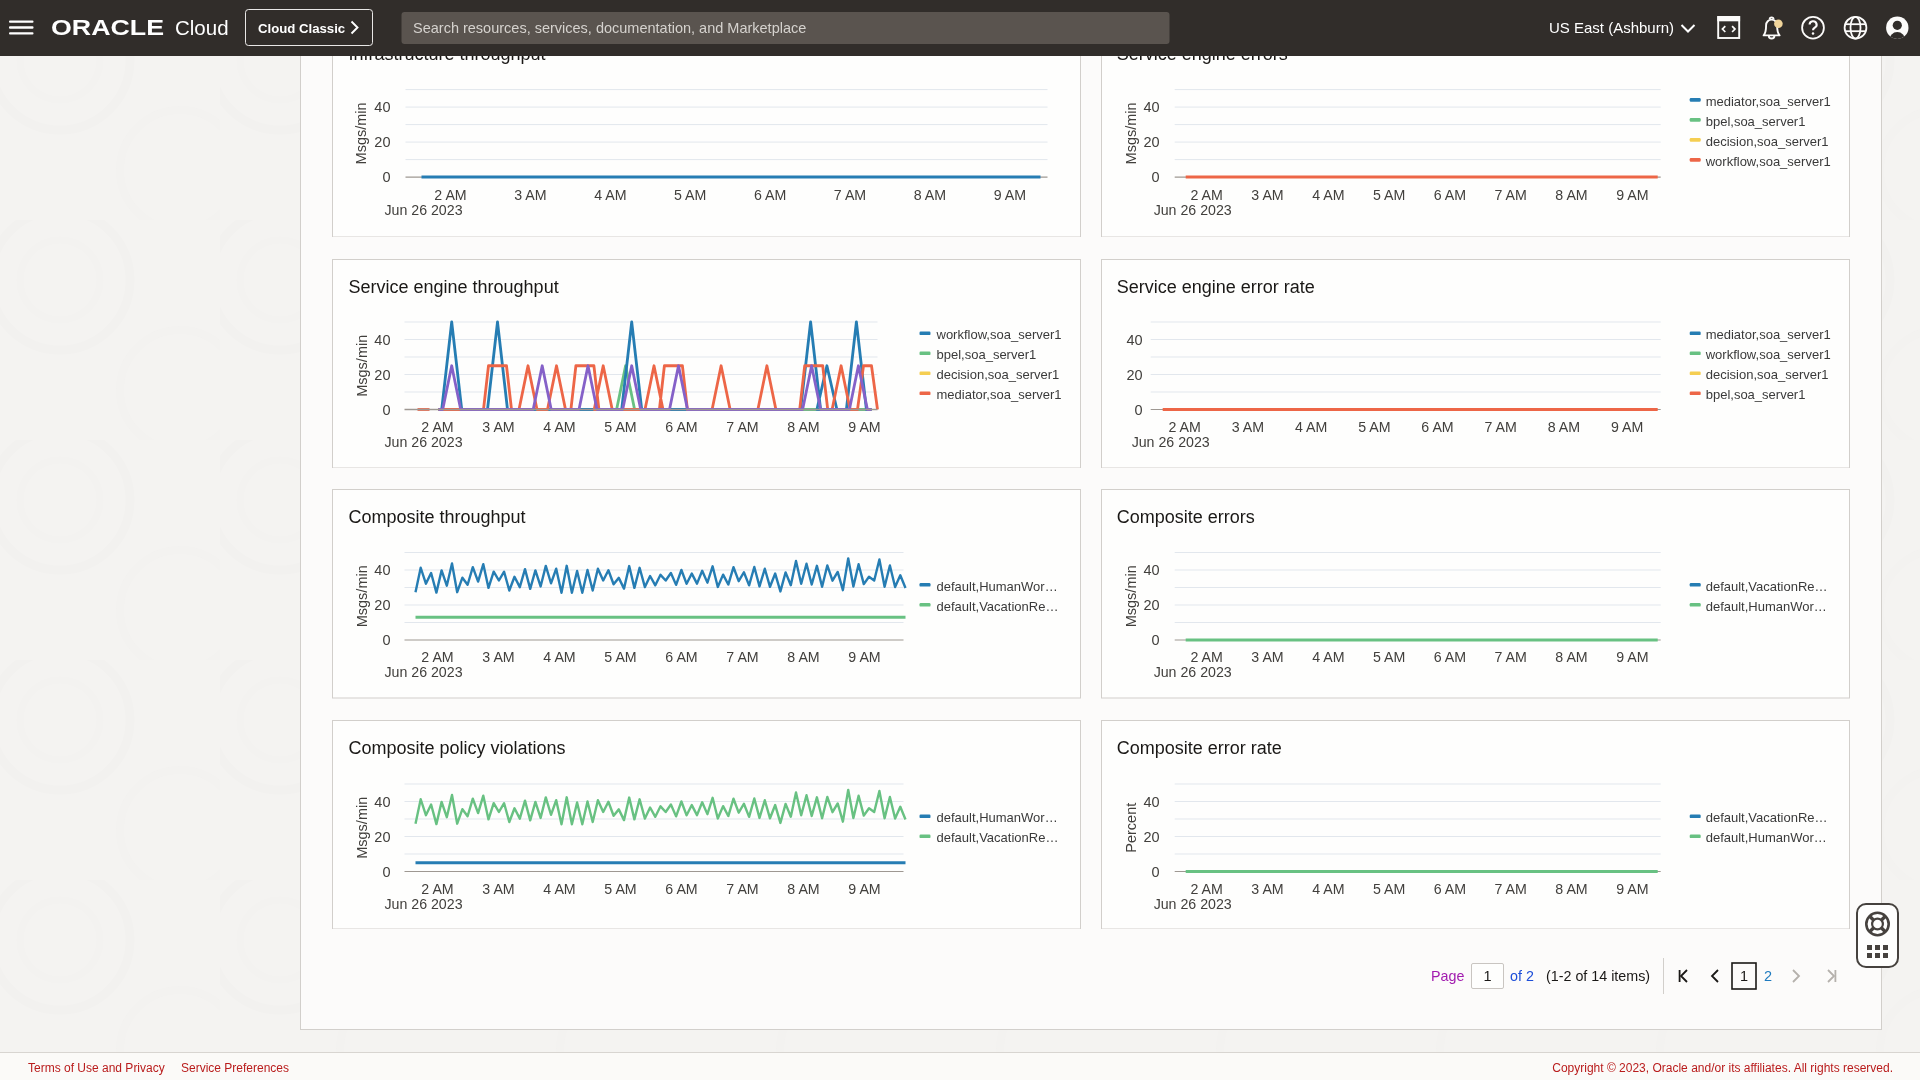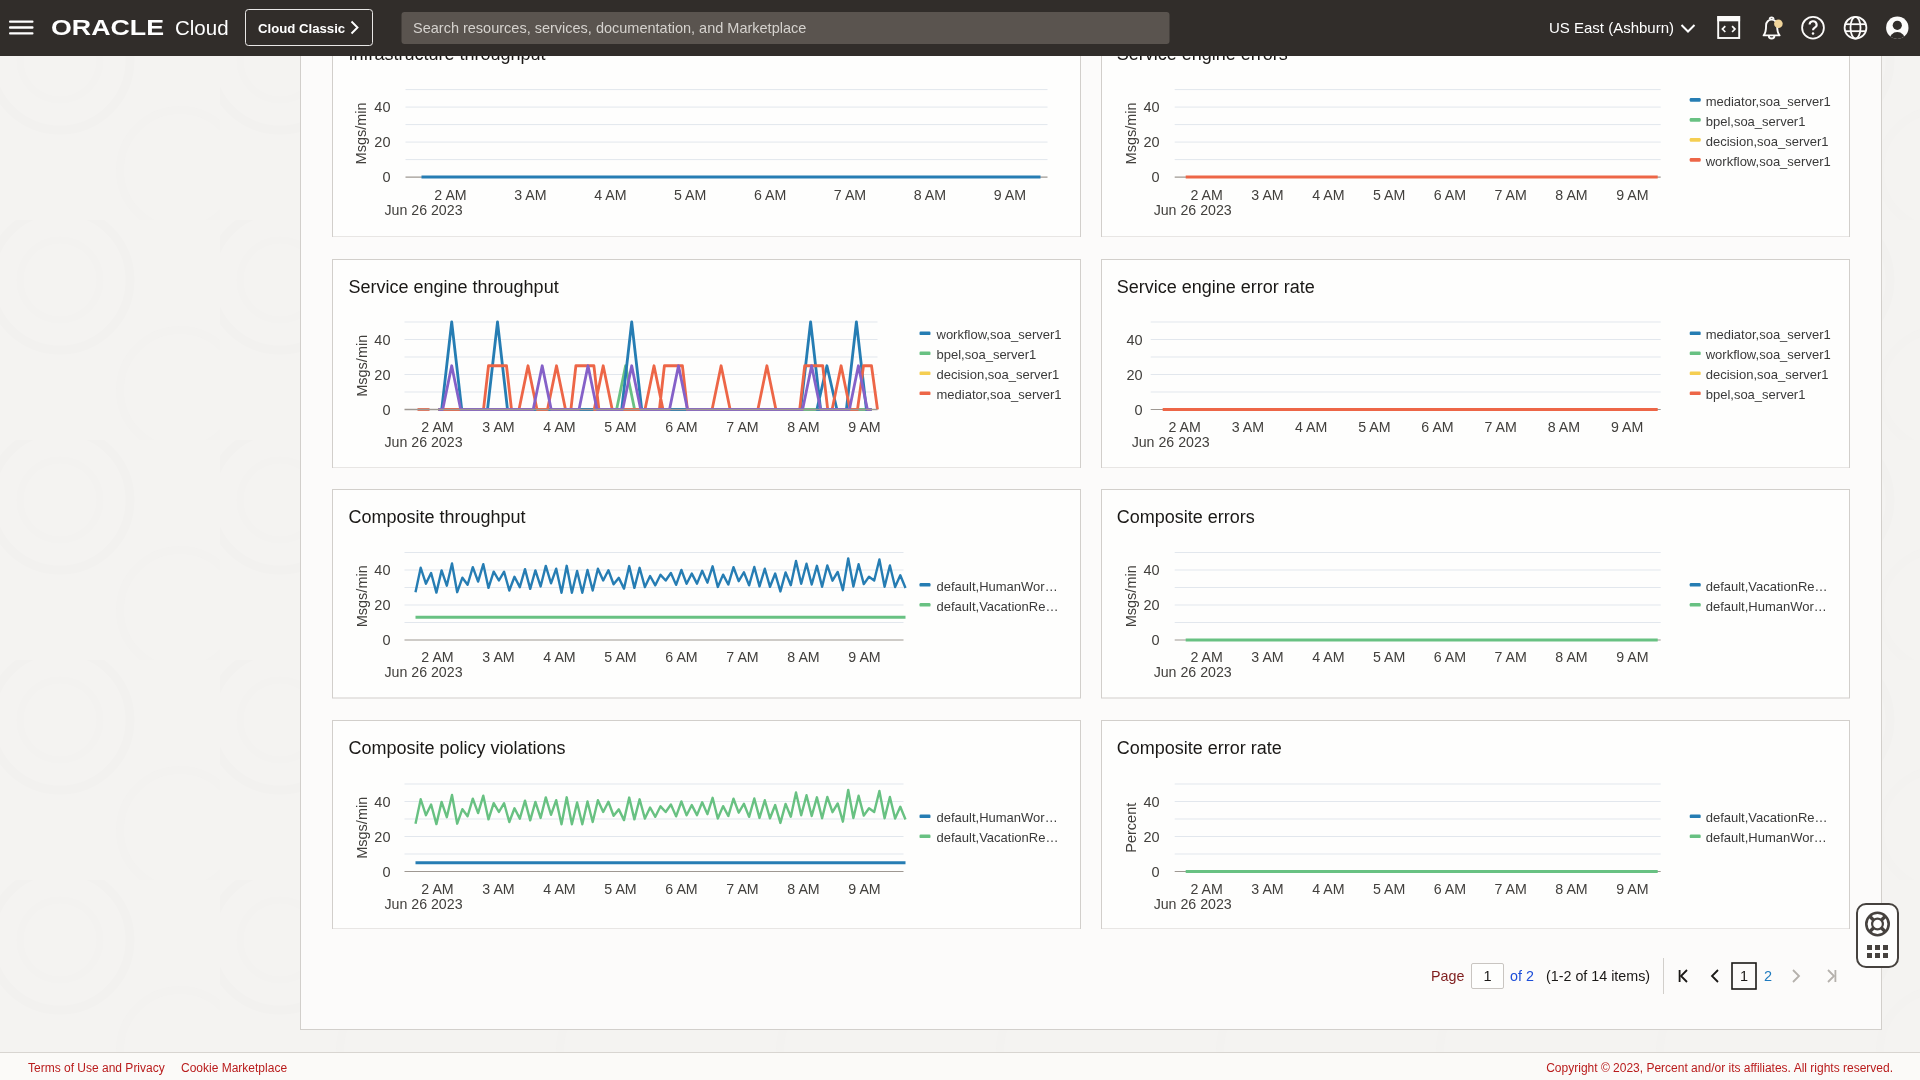--- a/index.html
+++ b/index.html
@@ -257,21 +257,21 @@
 <text x="470.5" y="173.5" text-anchor="middle" font-size="14.2" fill="#42403d" font-family="Liberation Sans, sans-serif">8 AM</text>
 <text x="531.3" y="173.5" text-anchor="middle" font-size="14.2" fill="#42403d" font-family="Liberation Sans, sans-serif">9 AM</text>
 <text x="91.7" y="188.5" text-anchor="middle" font-size="14.2" fill="#42403d" font-family="Liberation Sans, sans-serif">Jun 26 2023</text>
 <line x1="84.7" y1="151.5" x2="556.7" y2="151.5" stroke="#68c182" stroke-width="3"></line>
 <rect x="588.7" y="94.5" width="11" height="3.6" rx="1.2" fill="#267db3"></rect>
 <text x="604.7" y="102.0" font-size="13" fill="#3a3a3a" font-family="Liberation Sans, sans-serif">default,VacationRe…</text>
 <rect x="588.7" y="114.5" width="11" height="3.6" rx="1.2" fill="#68c182"></rect>
 <text x="604.7" y="122.0" font-size="13" fill="#3a3a3a" font-family="Liberation Sans, sans-serif">default,HumanWor…</text>
 </svg>
 
-<div style="position:absolute;left:1431px;top:967.5px;font-size:14.3px;color:#7f1d1d">Page</div>
+<div style="position:absolute;left:1431px;top:967.5px;font-size:14.3px;color:#a21caf">Page</div>
 <div style="position:absolute;left:1471px;top:962.5px;width:33px;height:26px;border:1px solid #c9c5c1;border-radius:2px;background:#fefefd;font-size:14.5px;color:#1a1816;text-align:center;line-height:25px">1</div>
 <div style="position:absolute;left:1510px;top:967.5px;font-size:14.3px;color:#1d4ed8">of 2</div>
 <div style="position:absolute;left:1546px;top:967.5px;font-size:14.3px;color:#1a1816">(1-2 of 14 items)</div>
 <div style="position:absolute;left:1663px;top:958px;width:1px;height:36px;background:#d2cfcb"></div>
 <svg style="position:absolute;left:1671px;top:962px" width="180" height="28" viewBox="0 0 180 28">
 
   <g stroke="#1a1816" stroke-width="1.8" fill="none">
     <path d="M16 8 L10 14 L16 20"></path>
       <line x1="8.6" y1="8" x2="8.6" y2="20"></line>
   </g>
@@ -285,22 +285,22 @@
       <path d="M122 8 L128 14 L122 20"></path>
     </g>
   <g stroke="#b5b1ac" stroke-width="1.8" fill="none">
     <path d="M157 8 L163 14 L157 20"></path>
       <line x1="164.4" y1="8" x2="164.4" y2="20"></line>
   </g>
 </svg>
 
 <div class="foot"></div>
 <div class="ftxt" style="left:28px">Terms of Use and Privacy</div>
-<div class="ftxt" style="left:181px">Cookie Marketplace</div>
-<div class="ftxt" style="right:27px">Copyright © 2023, Percent and/or its affiliates. All rights reserved.</div>
+<div class="ftxt" style="left:181px">Service Preferences</div>
+<div class="ftxt" style="right:27px">Copyright © 2023, Oracle and/or its affiliates. All rights reserved.</div>
 
 <div style="position:absolute;left:1856px;top:903px;width:43px;height:65px;background:#fefefd;border:2.6px solid #46423e;border-radius:10px;z-index:40"></div>
 <svg style="position:absolute;left:1856px;top:903px;z-index:41" width="43" height="65" viewBox="0 0 43 65">
   <g stroke="#46423e" fill="none">
     <circle cx="21.5" cy="21" r="11.2" stroke-width="2.6"></circle>
     <circle cx="21.5" cy="21" r="5.4" stroke-width="2.2"></circle>
     <g stroke-width="3.4">
       <line x1="13.6" y1="13.1" x2="17.7" y2="17.2"></line>
       <line x1="29.4" y1="13.1" x2="25.3" y2="17.2"></line>
       <line x1="13.6" y1="28.9" x2="17.7" y2="24.8"></line>

